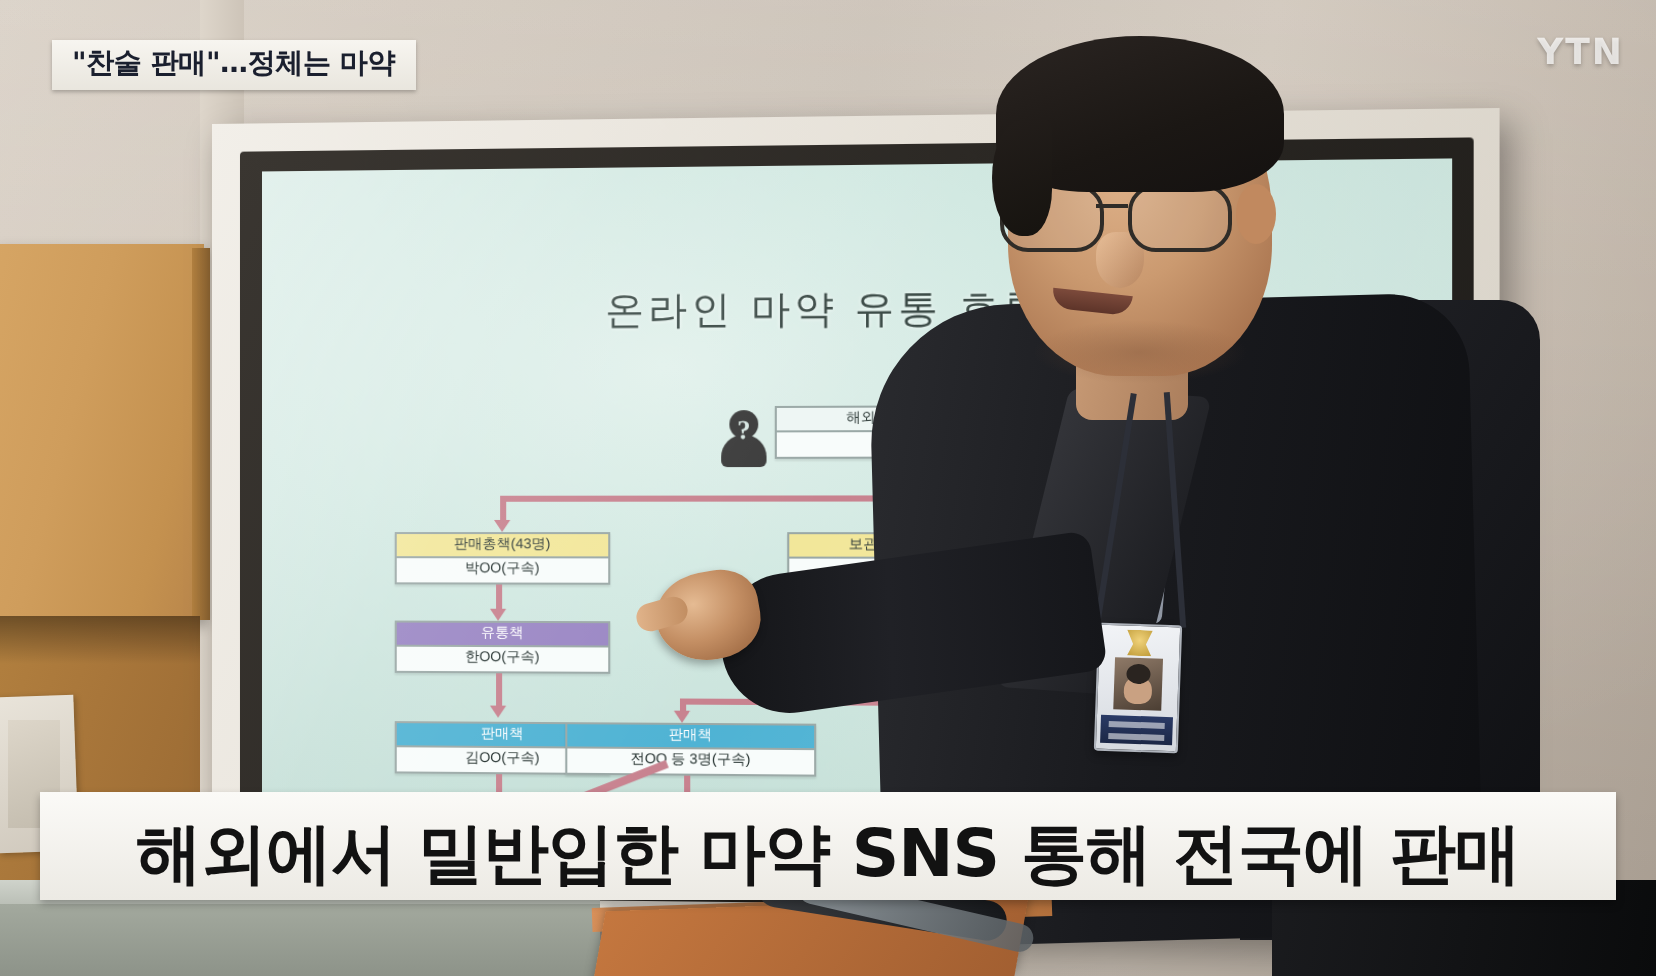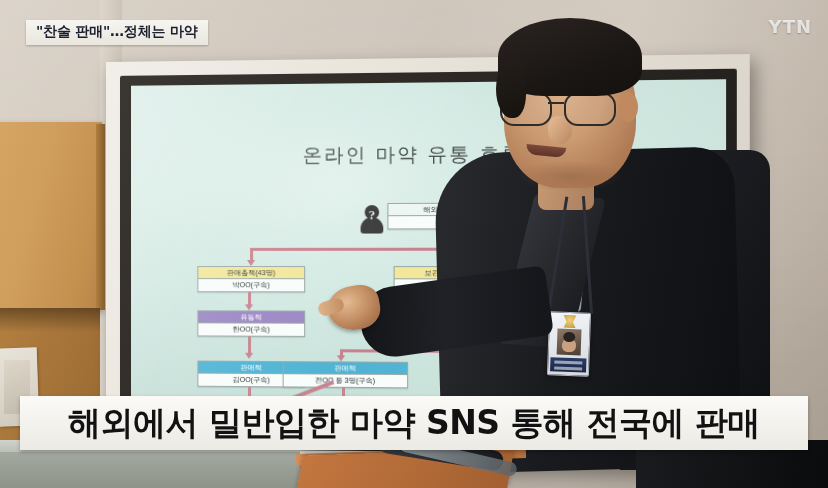--- a/index.html
+++ b/index.html
@@ -347,21 +347,21 @@
     background:linear-gradient(180deg,#f7f5f0,#e9e6de);
     color:#1a1f2e;
     font-size:14px;font-weight:bold;letter-spacing:-.2px;
     font-family:"DejaVu Sans","Liberation Sans",sans-serif;
     box-shadow:0 1px 2px rgba(0,0,0,.25);
     white-space:nowrap;
   }
   .cap-bottom{
     position:absolute;left:20px;top:396px;width:788px;height:54px;
     background:linear-gradient(180deg,#fbfaf7,#eceae4);
-    display:flex;align-items:center;justify-content:center;
+    display:flex;align-items:flex-end;justify-content:center;
     box-shadow:0 2px 4px rgba(0,0,0,.28);
   }
   .cap-bottom span{
     font-size:33px;font-weight:bold;color:#121212;letter-spacing:-.5px;
     font-family:"DejaVu Sans","Liberation Sans",sans-serif;
     white-space:nowrap;
   }
   .ytn{
     position:absolute;right:16px;top:16px;
     font-size:18px;font-weight:bold;letter-spacing:1px;

